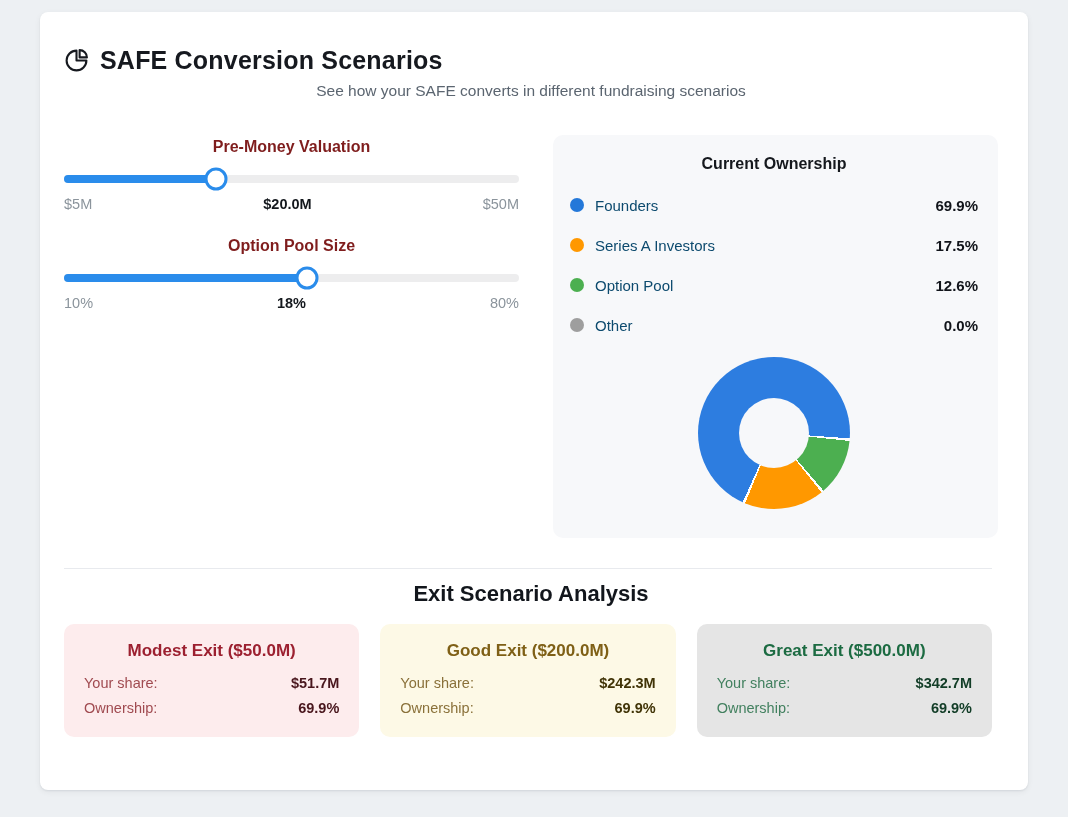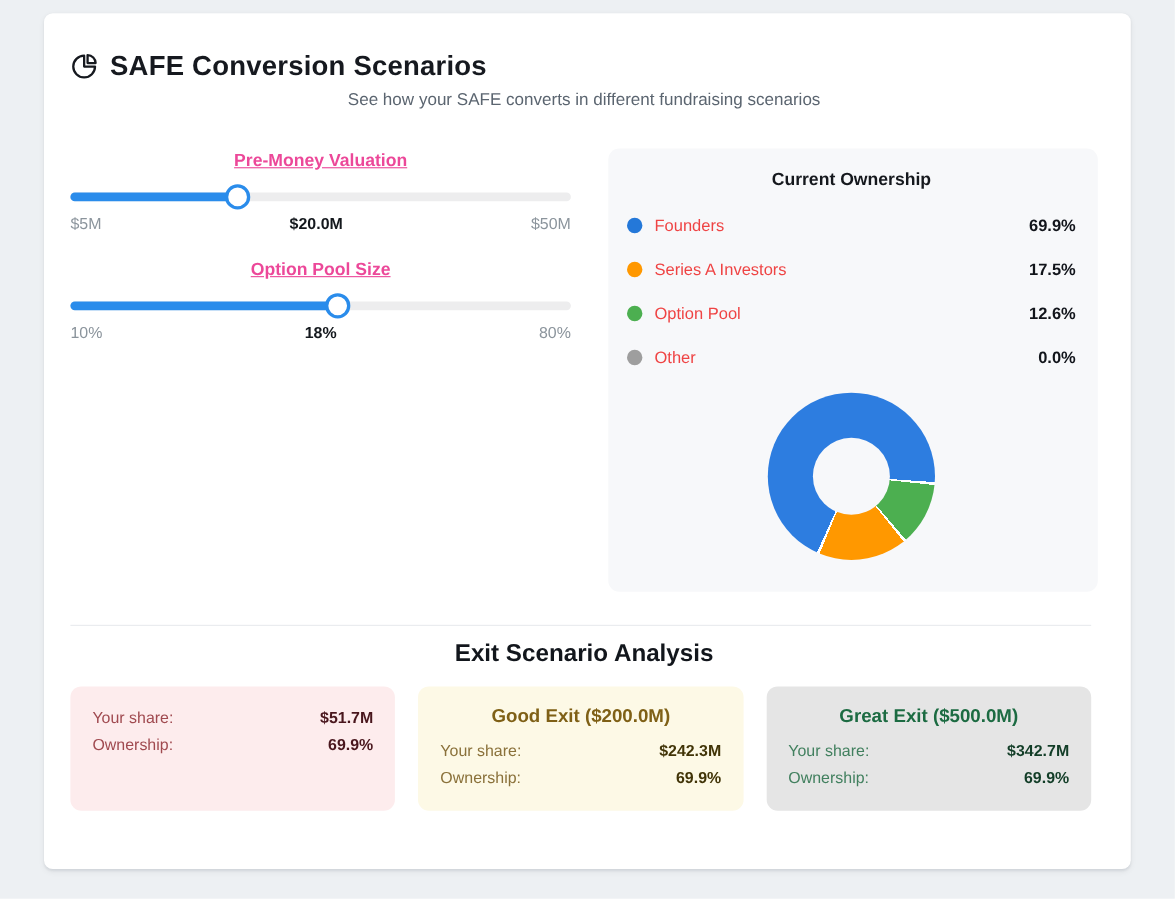--- a/index.html
+++ b/index.html
@@ -20,21 +20,21 @@
   }
   
   .title-row { display: flex; align-items: center; gap: 11px; }
   .title-row h1 { font-size: 25px; font-weight: 700; color: #16191f; letter-spacing: .2px; }
   .pie-icon svg { display: block; }
   .subtitle { margin-top: 7px; font-size: 15.5px; color: #5b6570; }
   
   .main { display: flex; gap: 34px; margin-top: 35px; }
   .sliders-col { width: 455px; flex: none; padding-top: 3px; }
   .slider-block { margin-bottom: 25px; }
-  .slider-label { font-size: 16px; font-weight: 700; color: #ec4899; margin-bottom: 11px; text-decoration: underline; }
+  .slider-label { font-size: 16px; font-weight: 700; color: #7f1d1d; margin-bottom: 11px; }
   .slider-track-wrap { position: relative; height: 24px; cursor: pointer; }
   .slider-track, .slider-fill {
     position: absolute; top: 8px; height: 8px; border-radius: 4px;
   }
   .slider-track { left: 0; right: 0; background: #ededee; }
   .slider-fill { left: 0; }
   .slider-thumb {
     position: absolute; top: 12px; width: 23px; height: 23px;
     background: #ffffff; border: 3.5px solid #2a8ceb; border-radius: 50%;
     transform: translate(-50%, -50%); cursor: grab;
@@ -43,21 +43,21 @@
   .scale-min, .scale-max { color: #8b949c; }
   .scale-val { font-weight: 700; color: #14181d; }
   
   .ownership-panel {
     flex: 1; background: #f7f8fa; border-radius: 10px;
     padding: 20px 20px 18px 17px; height: 403px;
   }
   .panel-title { font-size: 16px; font-weight: 700; color: #15181d; margin-bottom: 12px; }
   .legend-row { display: flex; align-items: center; height: 40px; }
   .legend-dot { width: 14px; height: 14px; border-radius: 50%; flex: none; margin-right: 11px; }
-  .legend-label { font-size: 15px; color: #ef4444; }
+  .legend-label { font-size: 15px; color: #0c4a6e; }
   .legend-value { margin-left: auto; font-size: 15px; font-weight: 700; color: #11141a; }
   .donut-wrap { display: flex; justify-content: center; margin-top: 12px; }
   .donut { width: 152px; height: 152px; border-radius: 50%; position: relative; }
   .donut-hole {
     position: absolute; left: 50%; top: 50%; width: 70px; height: 70px;
     transform: translate(-50%, -50%); border-radius: 50%; background: #f7f8fa;
   }
   
   .divider { border: none; border-top: 1px solid #e8eaee; margin: 30px 6px 0 0; }
   .exit-title { font-size: 22px; font-weight: 700; color: #12161c; margin: 12px 0 17px; }
@@ -152,20 +152,21 @@
       </div>
     </div>
 
     <hr class="divider">
 
     <div class="exit-section">
       <div class="exit-title">Exit Scenario Analysis</div>
       <div class="exit-cards">
 
         <div class="exit-card" style="background: rgb(253, 236, 237);">
+          <div class="exit-card-title" style="color: rgb(156, 32, 48);">Modest Exit ($50.0M)</div>
           <div class="exit-row">
             <span class="exit-label" style="color: rgb(160, 74, 80);">Your share:</span>
             <span class="exit-value" style="color: rgb(73, 22, 29);">$51.7M</span>
           </div>
           <div class="exit-row">
             <span class="exit-label" style="color: rgb(160, 74, 80);">Ownership:</span>
             <span class="exit-value" style="color: rgb(73, 22, 29);">69.9%</span>
           </div>
         </div>
 

